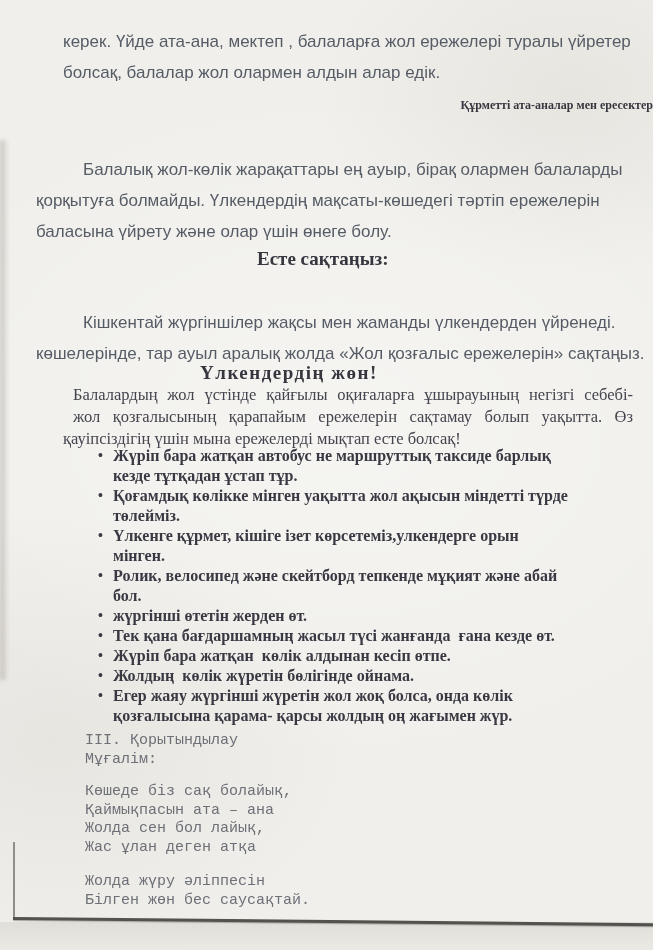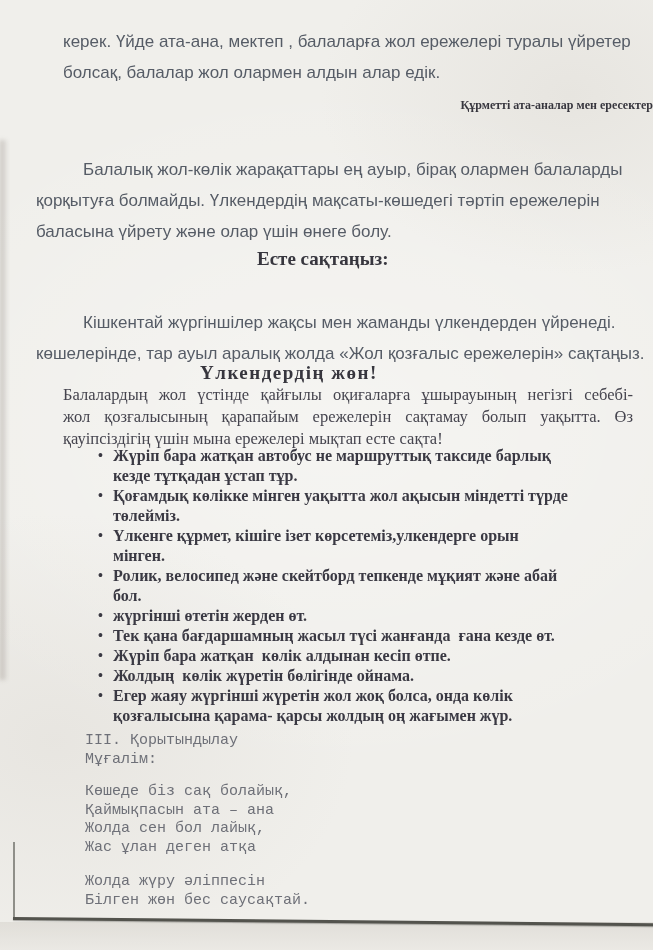--- a/index.html
+++ b/index.html
@@ -29,21 +29,21 @@
   
   .h { font-family:"Liberation Serif", serif; font-weight:bold; color:#37363e; line-height:23px; }
   .h1 { font-size:12px; margin:6px 0 12px 75px;text-align:right; }
   .h2 { font-size:19px; margin:0 0 0 194px; }
   .h3 { font-size:19px; margin:-8px 0 0 137px; letter-spacing:1.5px; }
 
   
   .serifpara { margin-top:0; width:570px; font-family:"Liberation Serif", serif;
                font-size:16.5px; color:#45444e; }
   .serifpara .line { line-height:22px; text-align:justify; }
-  .serifpara .line:not(:last-child) { text-align-last:justify; }
+  .serifpara .line:not(:last-child) { text-align-last:justify;margin-left:10px; }
 
   
   .bullets { margin:-4px 0 0 35px; font-family:"Liberation Serif", serif;
              font-weight:bold; font-size:16px; color:#3a3943; }
   .bullet { display:flex; align-items:flex-start; }
   .dot { width:15px; font-size:14px; line-height:20px; flex:0 0 15px; }
   .blines { flex:1 1 auto; }
   .bline { line-height:20px; white-space:pre; }
 
   
@@ -105,21 +105,21 @@
     <div class="h h2">Есте сақтаңыз:</div>
     <div class="para sans flush s2">
         <div class="line">Кішкентай жүргіншілер жақсы мен жаманды үлкендерден үйренеді.</div>
         <div class="line">көшелерінде, тар ауыл аралық жолда «Жол қозғалыс ережелерін» сақтаңыз.</div>
       </div>
 
     <div class="h h3">Үлкендердің жөн!</div>
     <div class="para serifpara">
         <div class="line">Балалардың жол үстінде қайғылы оқиғаларға ұшырауының негізгі себебі-</div>
         <div class="line">жол қозғалысының қарапайым ережелерін сақтамау болып уақытта. Өз</div>
-        <div class="line">қауіпсіздігің үшін мына ережелері мықтап есте сақта!</div>
+        <div class="line">қауіпсіздігің үшін мына ережелерді мықтап есте болсақ!</div>
       </div>
 
     <div class="bullets">
         <div class="bullet">
         <span class="dot">•</span>
         <div class="blines">
             <div class="bline">Жүріп бара жатқан автобус не маршруттық таксиде барлық</div>
             <div class="bline">кезде тұтқадан ұстап тұр.</div>
           </div>
       </div>

